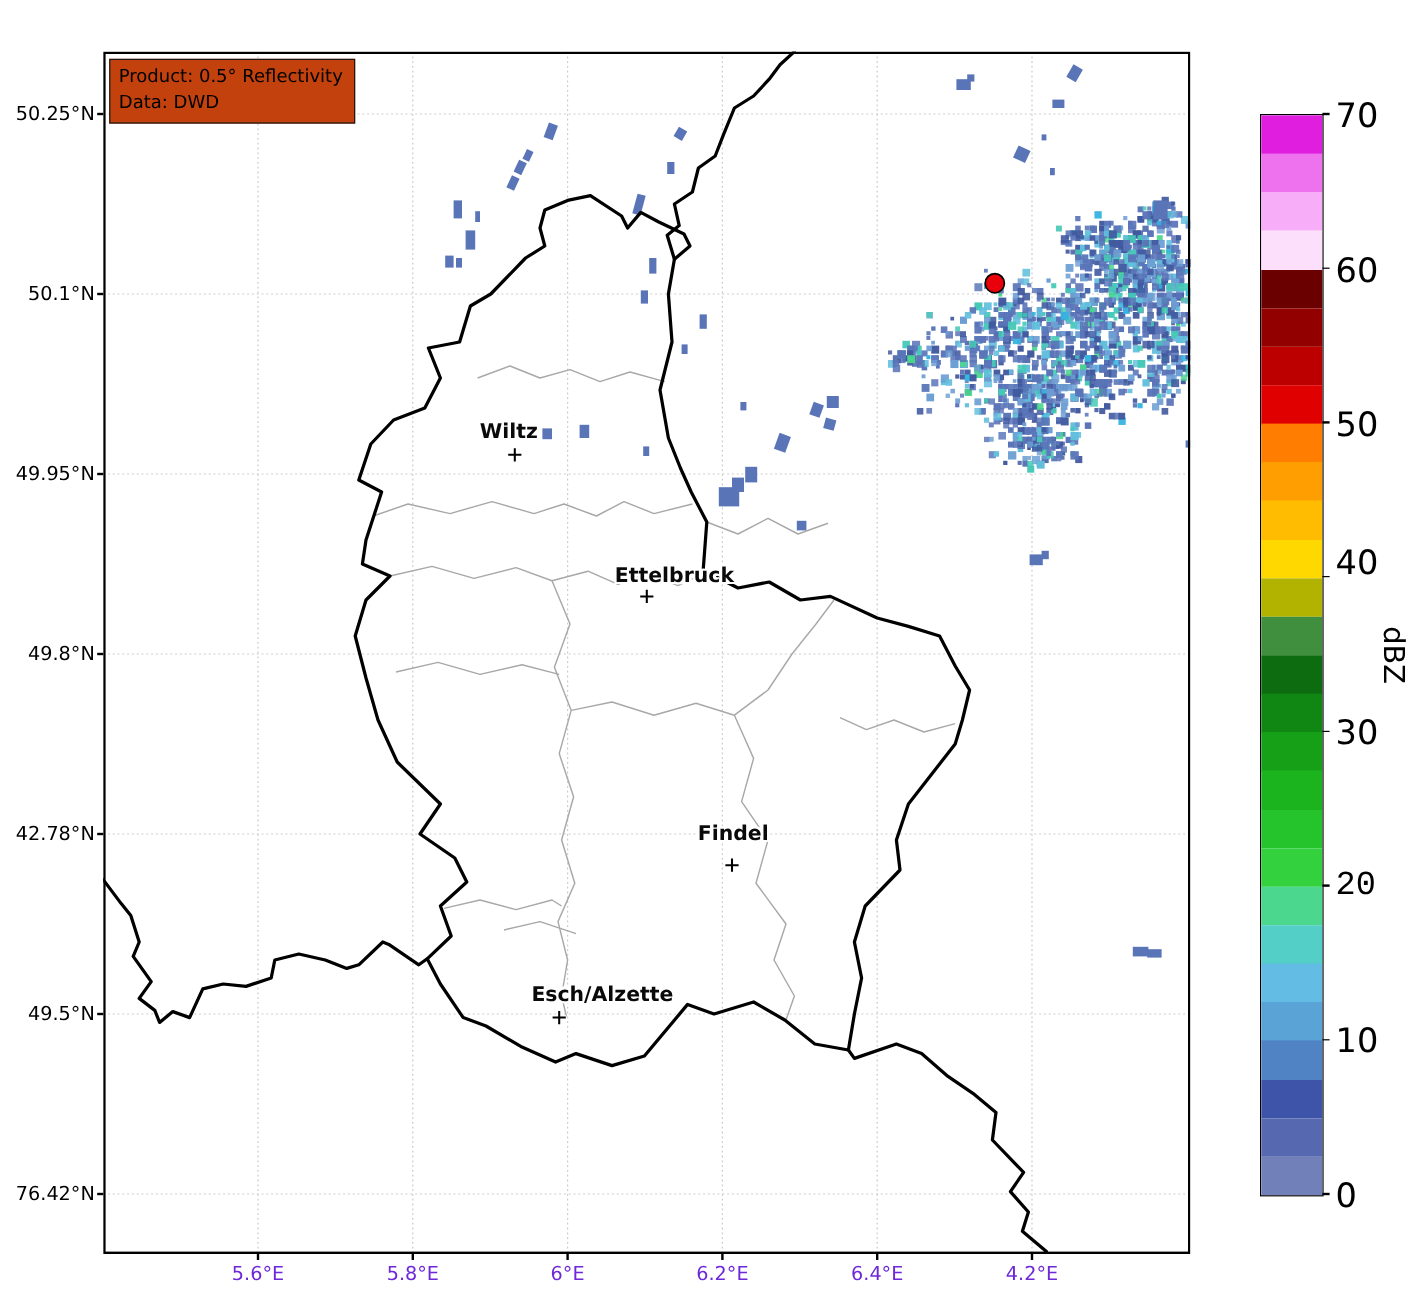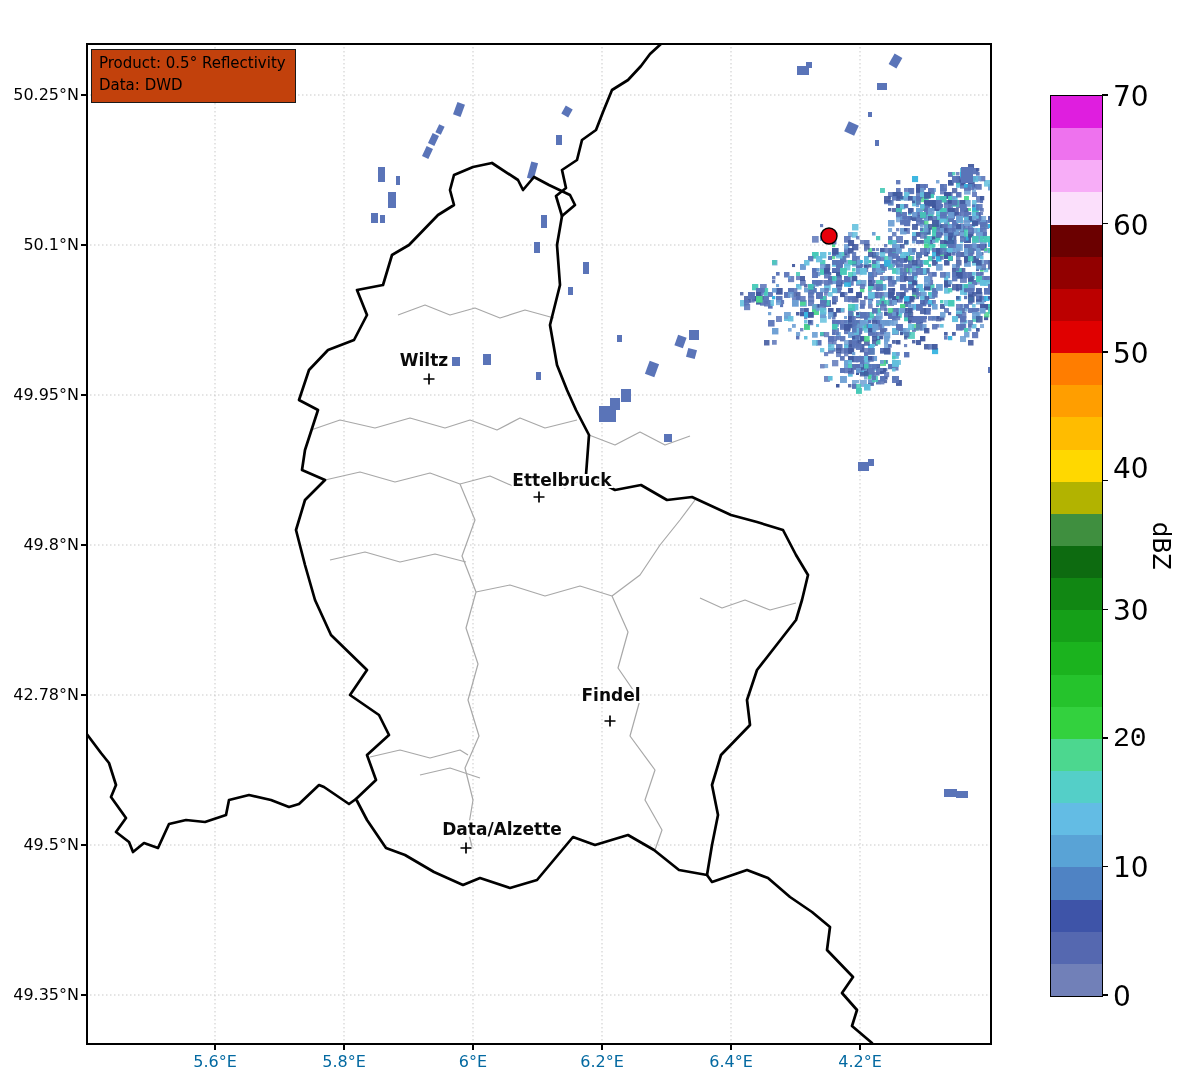--- a/index.html
+++ b/index.html
@@ -4,21 +4,21 @@
 <style>
   html,body{margin:0;padding:0;background:#ffffff;}
   body{width:1184px;height:1081px;position:relative;font-family:"DejaVu Sans","Liberation Sans",sans-serif;}
   #fig{position:absolute;left:0;top:0;width:1184px;height:1081px;background:#fff;overflow:hidden;}
   #plot-title{position:absolute;left:86px;top:4px;width:906px;text-align:center;
     font-size:28px;color:#000;letter-spacing:0px;}
   #map-svg{position:absolute;left:86px;top:43px;width:906px;height:1002px;}
   #info-box{position:absolute;left:91px;top:49px;background:#c2410c;border:1.6px solid #1a1a1a;
     padding:3px 9px 5px 7px;font-size:15px;line-height:1.45;color:#000;z-index:5;}
   .ytick-label{position:absolute;left:0;width:79px;text-align:right;font-size:16px;color:#000;}
-  .xtick-label{position:absolute;font-size:16px;color:#0369a1;transform:translateX(-50%);}
+  .xtick-label{position:absolute;font-size:16px;color:#6d28d9;transform:translateX(-50%);}
   .tickmark{position:absolute;background:#000;}
   .city-label{position:absolute;transform:translateX(-50%);font-size:17px;font-weight:bold;color:#0a0a0a;
     white-space:nowrap;z-index:4;
     text-shadow:-2px -2px 0 #fff,2px -2px 0 #fff,-2px 2px 0 #fff,2px 2px 0 #fff,
                  0 -2px 0 #fff,0 2px 0 #fff,-2px 0 0 #fff,2px 0 0 #fff;}
   #colorbar{position:absolute;border:1.6px solid #000;overflow:hidden;}
   .cb-seg{position:absolute;left:0;width:100%;}
   .cb-tick-label{position:absolute;font-size:28px;color:#000;}
   #cb-axis-label{position:absolute;width:80px;text-align:center;font-size:24px;color:#000;transform:rotate(90deg);}
 </style>
@@ -1835,21 +1835,21 @@
       <div class="ytick-label" style="top: 235px;">50.1°N</div>
       <div class="tickmark" style="left: 81px; top: 244.25px; width: 5px; height: 1.5px;"></div>
       <div class="ytick-label" style="top: 385px;">49.95°N</div>
       <div class="tickmark" style="left: 81px; top: 394.25px; width: 5px; height: 1.5px;"></div>
       <div class="ytick-label" style="top: 535px;">49.8°N</div>
       <div class="tickmark" style="left: 81px; top: 544.25px; width: 5px; height: 1.5px;"></div>
       <div class="ytick-label" style="top: 685px;">42.78°N</div>
       <div class="tickmark" style="left: 81px; top: 694.25px; width: 5px; height: 1.5px;"></div>
       <div class="ytick-label" style="top: 835px;">49.5°N</div>
       <div class="tickmark" style="left: 81px; top: 844.25px; width: 5px; height: 1.5px;"></div>
-      <div class="ytick-label" style="top: 985px;">49.35°N</div>
+      <div class="ytick-label" style="top: 985px;">76.42°N</div>
       <div class="tickmark" style="left: 81px; top: 994.25px; width: 5px; height: 1.5px;"></div>
     </div>
 
   <div id="colorbar" style="left: 1050px; top: 95px; width: 51px; height: 900px;">
       <div class="cb-seg" style="top: 0px; height: 32.6429px; background: rgb(223, 30, 223);"></div>
       <div class="cb-seg" style="top: 32.1429px; height: 32.6429px; background: rgb(238, 114, 238);"></div>
       <div class="cb-seg" style="top: 64.2857px; height: 32.6429px; background: rgb(247, 173, 247);"></div>
       <div class="cb-seg" style="top: 96.4286px; height: 32.6429px; background: rgb(251, 223, 251);"></div>
       <div class="cb-seg" style="top: 128.571px; height: 32.6429px; background: rgb(107, 0, 0);"></div>
       <div class="cb-seg" style="top: 160.714px; height: 32.6429px; background: rgb(146, 0, 0);"></div>
@@ -1893,15 +1893,15 @@
       <div class="cb-tick-label" style="left: 1113px; top: 851.429px;">10</div>
       <div class="tickmark" style="left: 1102px; top: 994.25px; width: 6px; height: 1.5px;"></div>
       <div class="cb-tick-label" style="left: 1113px; top: 980px;">0</div>
     </div>
   <div id="cb-axis-label" style="left: 1121px; top: 532px;">dBZ</div>
 
   <div id="city-labels">
       <div class="city-label" style="left: 424px; top: 350px;">Wiltz</div>
       <div class="city-label" style="left: 562px; top: 470px;">Ettelbruck</div>
       <div class="city-label" style="left: 611px; top: 685px;">Findel</div>
-      <div class="city-label" style="left: 502px; top: 819px;">Data/Alzette</div>
+      <div class="city-label" style="left: 502px; top: 819px;">Esch/Alzette</div>
     </div>
 </div>
 
 </body></html>

